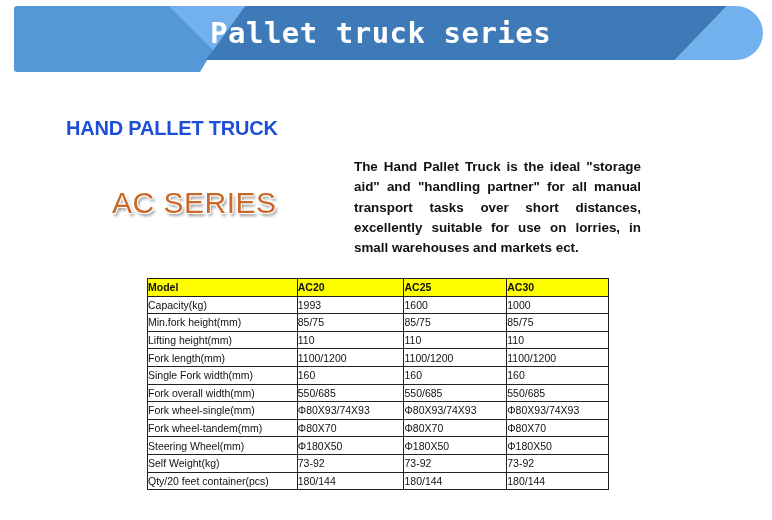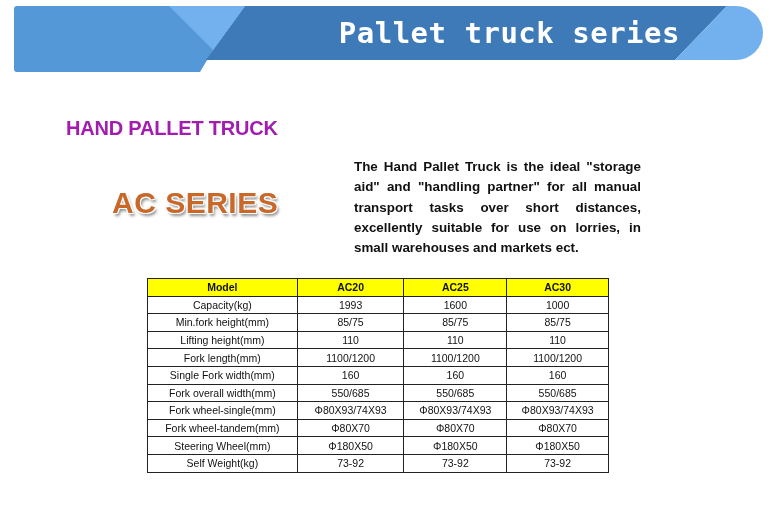--- a/index.html
+++ b/index.html
@@ -1,25 +1,25 @@
 <!DOCTYPE html>
 <html><head>
 <meta charset="utf-8">
 <style>
   html, body { margin:0; padding:0; }
   body { width:772px; height:520px; background:#ffffff; position:relative; overflow:hidden; font-family:"Liberation Sans", sans-serif; }
   .banner { position:absolute; left:0; top:0; width:772px; height:80px; }
   .banner svg { position:absolute; left:0; top:0; }
-  .banner-title { position:absolute; left:210px; top:6px; width:470px; height:54px; line-height:54px; text-align:right; color:#ffffff; font-family:"DejaVu Sans Mono", monospace; font-weight:bold; font-size:29px; letter-spacing:0.5px; }
-  .section-title { position:absolute; left:66px; top:117px; font-size:20px; font-weight:bold; color:#a21caf; letter-spacing:-0.2px; }
-  .series-logo { position:absolute; left:112px; top:186px; font-size:30px; font-weight:bold; color:#c8692a; letter-spacing:0.5px;
+  .banner-title { position:absolute; left:210px; top:6px; width:470px; height:54px; line-height:54px; text-align:left; color:#ffffff; font-family:"DejaVu Sans Mono", monospace; font-weight:bold; font-size:29px; letter-spacing:0.5px; }
+  .section-title { position:absolute; left:66px; top:117px; font-size:20px; font-weight:bold; color:#1d4ed8; letter-spacing:-0.2px; }
+  .series-logo { position:absolute; left:112px; top:186px; font-size:30px; font-weight:normal; color:#c8692a; letter-spacing:0.5px;
     text-shadow: -1px -1px 0 #ffffff, 1px -1px 0 #ffffff, -1px 1px 0 #ffffff, 1px 1px 0 #ffffff, 2px 3px 3px rgba(0,0,0,0.45); }
   .description { position:absolute; left:354px; top:157px; width:287px; font-size:13.4px; font-weight:bold; line-height:20.3px; color:#111111; text-align:justify; }
   table.spec { position:absolute; left:147px; top:278px; width:462px; border-collapse:collapse; font-size:10.5px; color:#111111; }
-  table.spec td, table.spec th { border:1px solid #222222; height:16.6px; padding:0; text-align:center; font-weight:normal; white-space:nowrap; }
+  table.spec td, table.spec th { border:1px solid #222222; height:16.6px; padding:0; text-align:left; font-weight:normal; white-space:nowrap; }
   table.spec th { background:#ffff00; font-weight:bold; }
   table.spec col.c0 { width:150px; }
   table.spec col.c1 { width:107px; }
   table.spec col.c2 { width:103px; }
   table.spec col.c3 { width:102px; }
 </style>
 </head>
 <body>
 
 <div class="banner">
@@ -111,14 +111,20 @@
       <td>Φ180X50</td>
       <td>Φ180X50</td>
       <td>Φ180X50</td>
     </tr>
     <tr>
       <td>Self Weight(kg)</td>
       <td>73-92</td>
       <td>73-92</td>
       <td>73-92</td>
     </tr>
+    <tr>
+      <td>Qty/20 feet container(pcs)</td>
+      <td>180/144</td>
+      <td>180/144</td>
+      <td>180/144</td>
+    </tr>
   </tbody>
 </table>
 
 </body></html>

